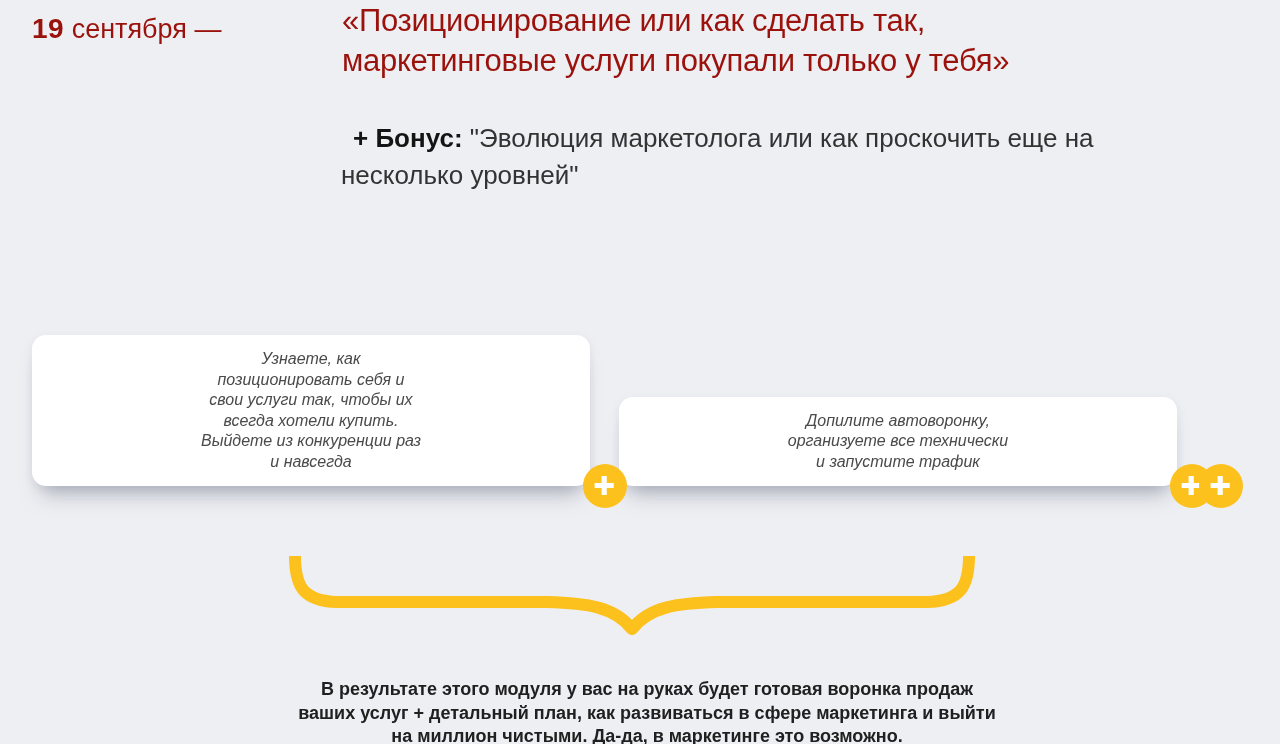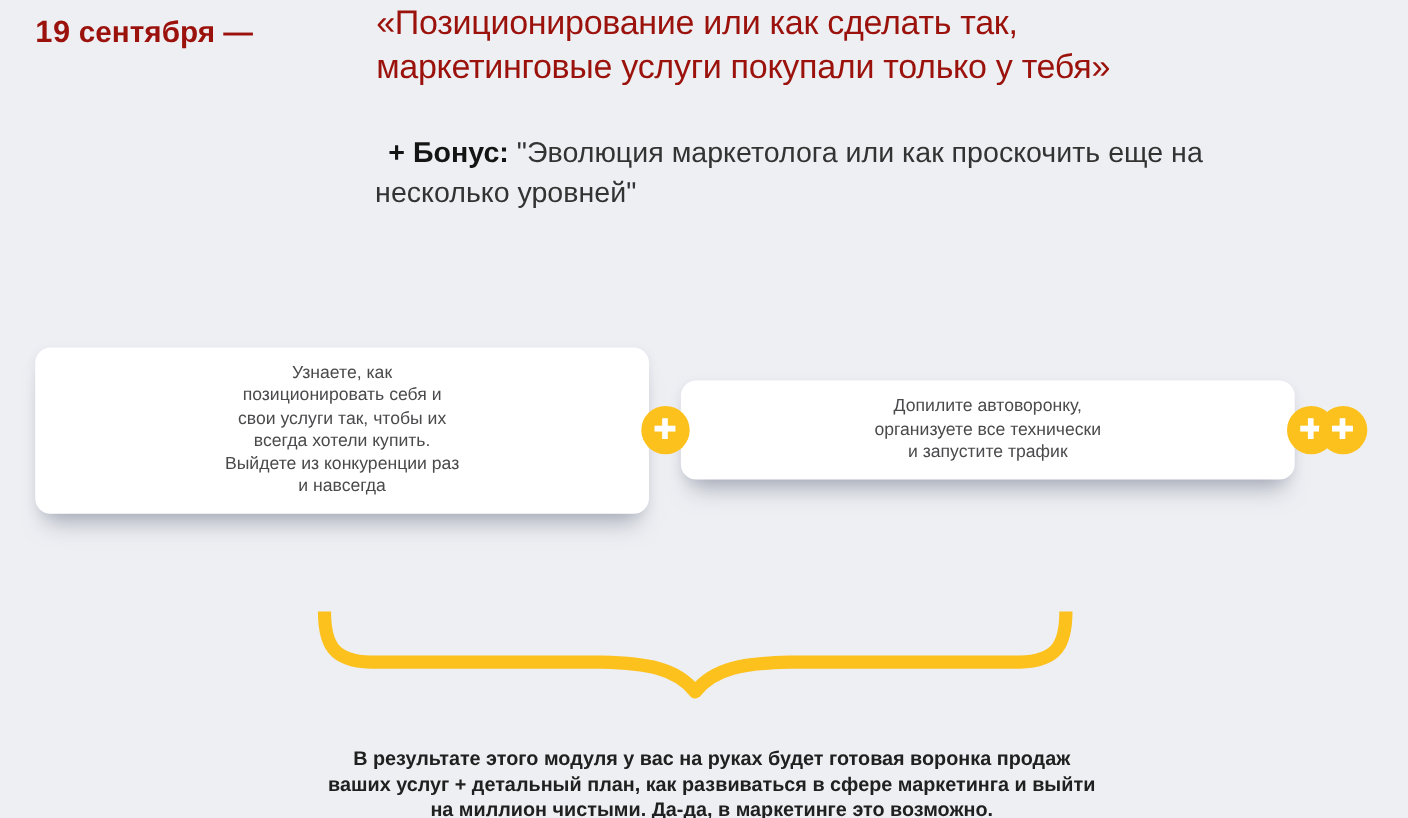--- a/index.html
+++ b/index.html
@@ -20,38 +20,38 @@
   }
   .page{position:absolute;inset:0;}
 
   
   .date{
     position:absolute;left:32px;top:13px;
     color:var(--accent-red,#9a120b);
     font-size:27px;white-space:nowrap;
   }
   .date-num{font-weight:800;font-size:28px;letter-spacing:.5px;text-align:right;}
-  .date-rest{font-weight:700;text-align:right;}
+  .date-rest{font-weight:400;text-align:right;}
   .title{
     position:absolute;left:341px;top:0;margin:1px;
     color:var(--accent-red,#9a120b);
     font-size:31px;line-height:40px;font-weight:400;
     letter-spacing:-.3px;white-space:nowrap;
   }
   .bonus{
     position:absolute;left:341px;top:120px;margin:0;
     font-size:26px;line-height:37px;color:var(--body-text,#333);
     width:920px;
   }
   .bonus b{color:#141414;font-weight:700;margin-left:12px;}
 
   
   .cards{
     position:absolute;left:32px;top:296px;
-    width:1203px;height:190px;display:flex;align-items:center;
+    width:1203px;height:190px;display:flex;align-items:flex-end;font-style:italic;
   }
   .card{
     flex:1 1 0;background:#ffffff;border-radius:14px;
     box-shadow:0 18px 20px -10px rgba(122,129,146,.55), 0 3px 9px rgba(150,156,172,.18);
     display:flex;align-items:center;justify-content:center;
     padding:14px 18px;
   }
   .card p{
     margin:0;text-align:center;
     font-size:16px;line-height:20.5px;color:var(--card-text,#4a4a4c);

